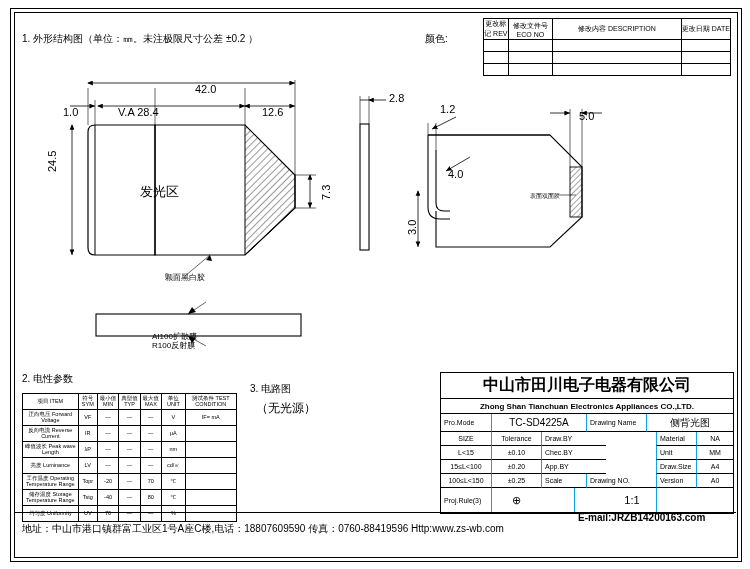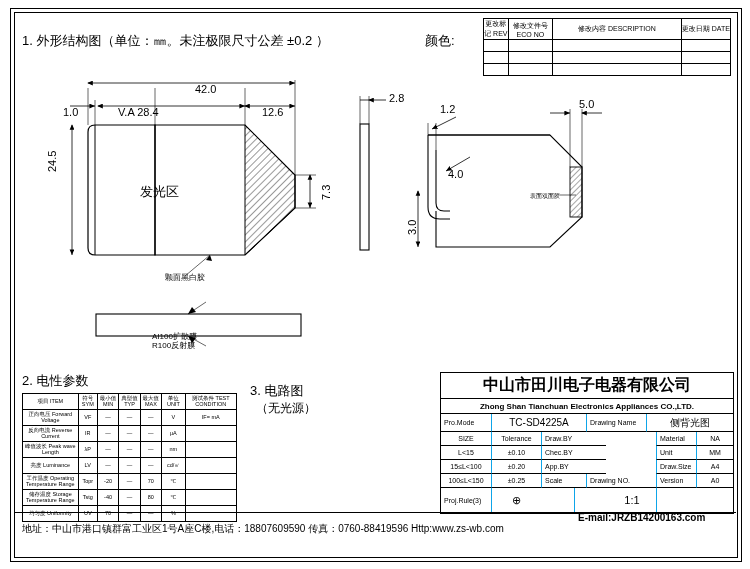--- a/index.html
+++ b/index.html
@@ -1,21 +1,21 @@
 <!DOCTYPE html>
 <html><head>
 <meta charset="utf-8">
 <style>
   html,body{margin:0;padding:0;background:#fff;}
   body{width:750px;height:569px;font-family:"Liberation Sans",sans-serif;color:#000;}
   #sheet{position:relative;width:750px;height:569px;overflow:hidden;background:#fff;}
   .frame{position:absolute;left:10px;top:8px;width:730px;height:552px;border:1.5px solid #000;}
   .frame2{position:absolute;left:14px;top:12px;width:722px;height:544px;border:1px solid #000;}
   .abs{position:absolute;}
-  .lbl{font-size:13px;white-space:nowrap;}
+  .lbl{font-size:10px;white-space:nowrap;}
   .tiny{font-size:6px;white-space:nowrap;}
   .t8{font-size:8px;white-space:nowrap;}
   .t9{font-size:10px;white-space:nowrap;}
   .t10{font-size:12px;white-space:nowrap;}
   .bold{font-weight:bold;}
   .ln{position:absolute;background:#000;}
   .hl{height:1px;}
   .dim{font-size:11px;}
   
   table{border-collapse:collapse;}
@@ -167,21 +167,21 @@
     <line x1="160" y1="72" x2="160" y2="14" stroke="#000" stroke-width="0.6"></line>
     <line x1="172" y1="72" x2="172" y2="14" stroke="#000" stroke-width="0.6"></line>
     <line x1="140" y1="18" x2="160" y2="18" stroke="#000" stroke-width="0.8" marker-end="url(#bh)"></line>
     <line x1="172" y1="18" x2="192" y2="18" stroke="#000" stroke-width="0.8" marker-start="url(#bh2)"></line>
 
     <line x1="166" y1="100" x2="150" y2="100" stroke="#000" stroke-width="0.6"></line>
   </svg>
   <div class="abs dim" style="left:440px;top:103px;">1.2</div>
   <div class="abs dim" style="left:448px;top:168px;">4.0</div>
   <div class="abs dim" style="left:406px;top:235px;transform:rotate(-90deg);transform-origin:left top;">3.0</div>
-  <div class="abs dim" style="left:553px;top:98px;padding-left:26px;">5.0</div>
+  <div class="abs dim" style="left:553px;top:110px;padding-left:26px;">5.0</div>
   <div class="abs tiny" style="left:530px;top:192px;">表面双面胶</div>
 
   <svg class="abs" style="left:88px;top:300px;" width="240" height="50">
     <rect x="8" y="14" width="205" height="22" fill="none" stroke="#000" stroke-width="1.1"></rect>
     <line x1="100" y1="14" x2="118" y2="2" stroke="#000" stroke-width="0.6"></line>
     <polygon points="100,14 104,7 108,12" fill="#000"></polygon>
     <line x1="100" y1="36" x2="118" y2="46" stroke="#000" stroke-width="0.6"></line>
     <polygon points="100,36 104,43 108,38" fill="#000"></polygon>
   </svg>
   <div class="abs t8" style="left:152px;top:303px;margin-top:28px;">AI100扩散膜</div>

